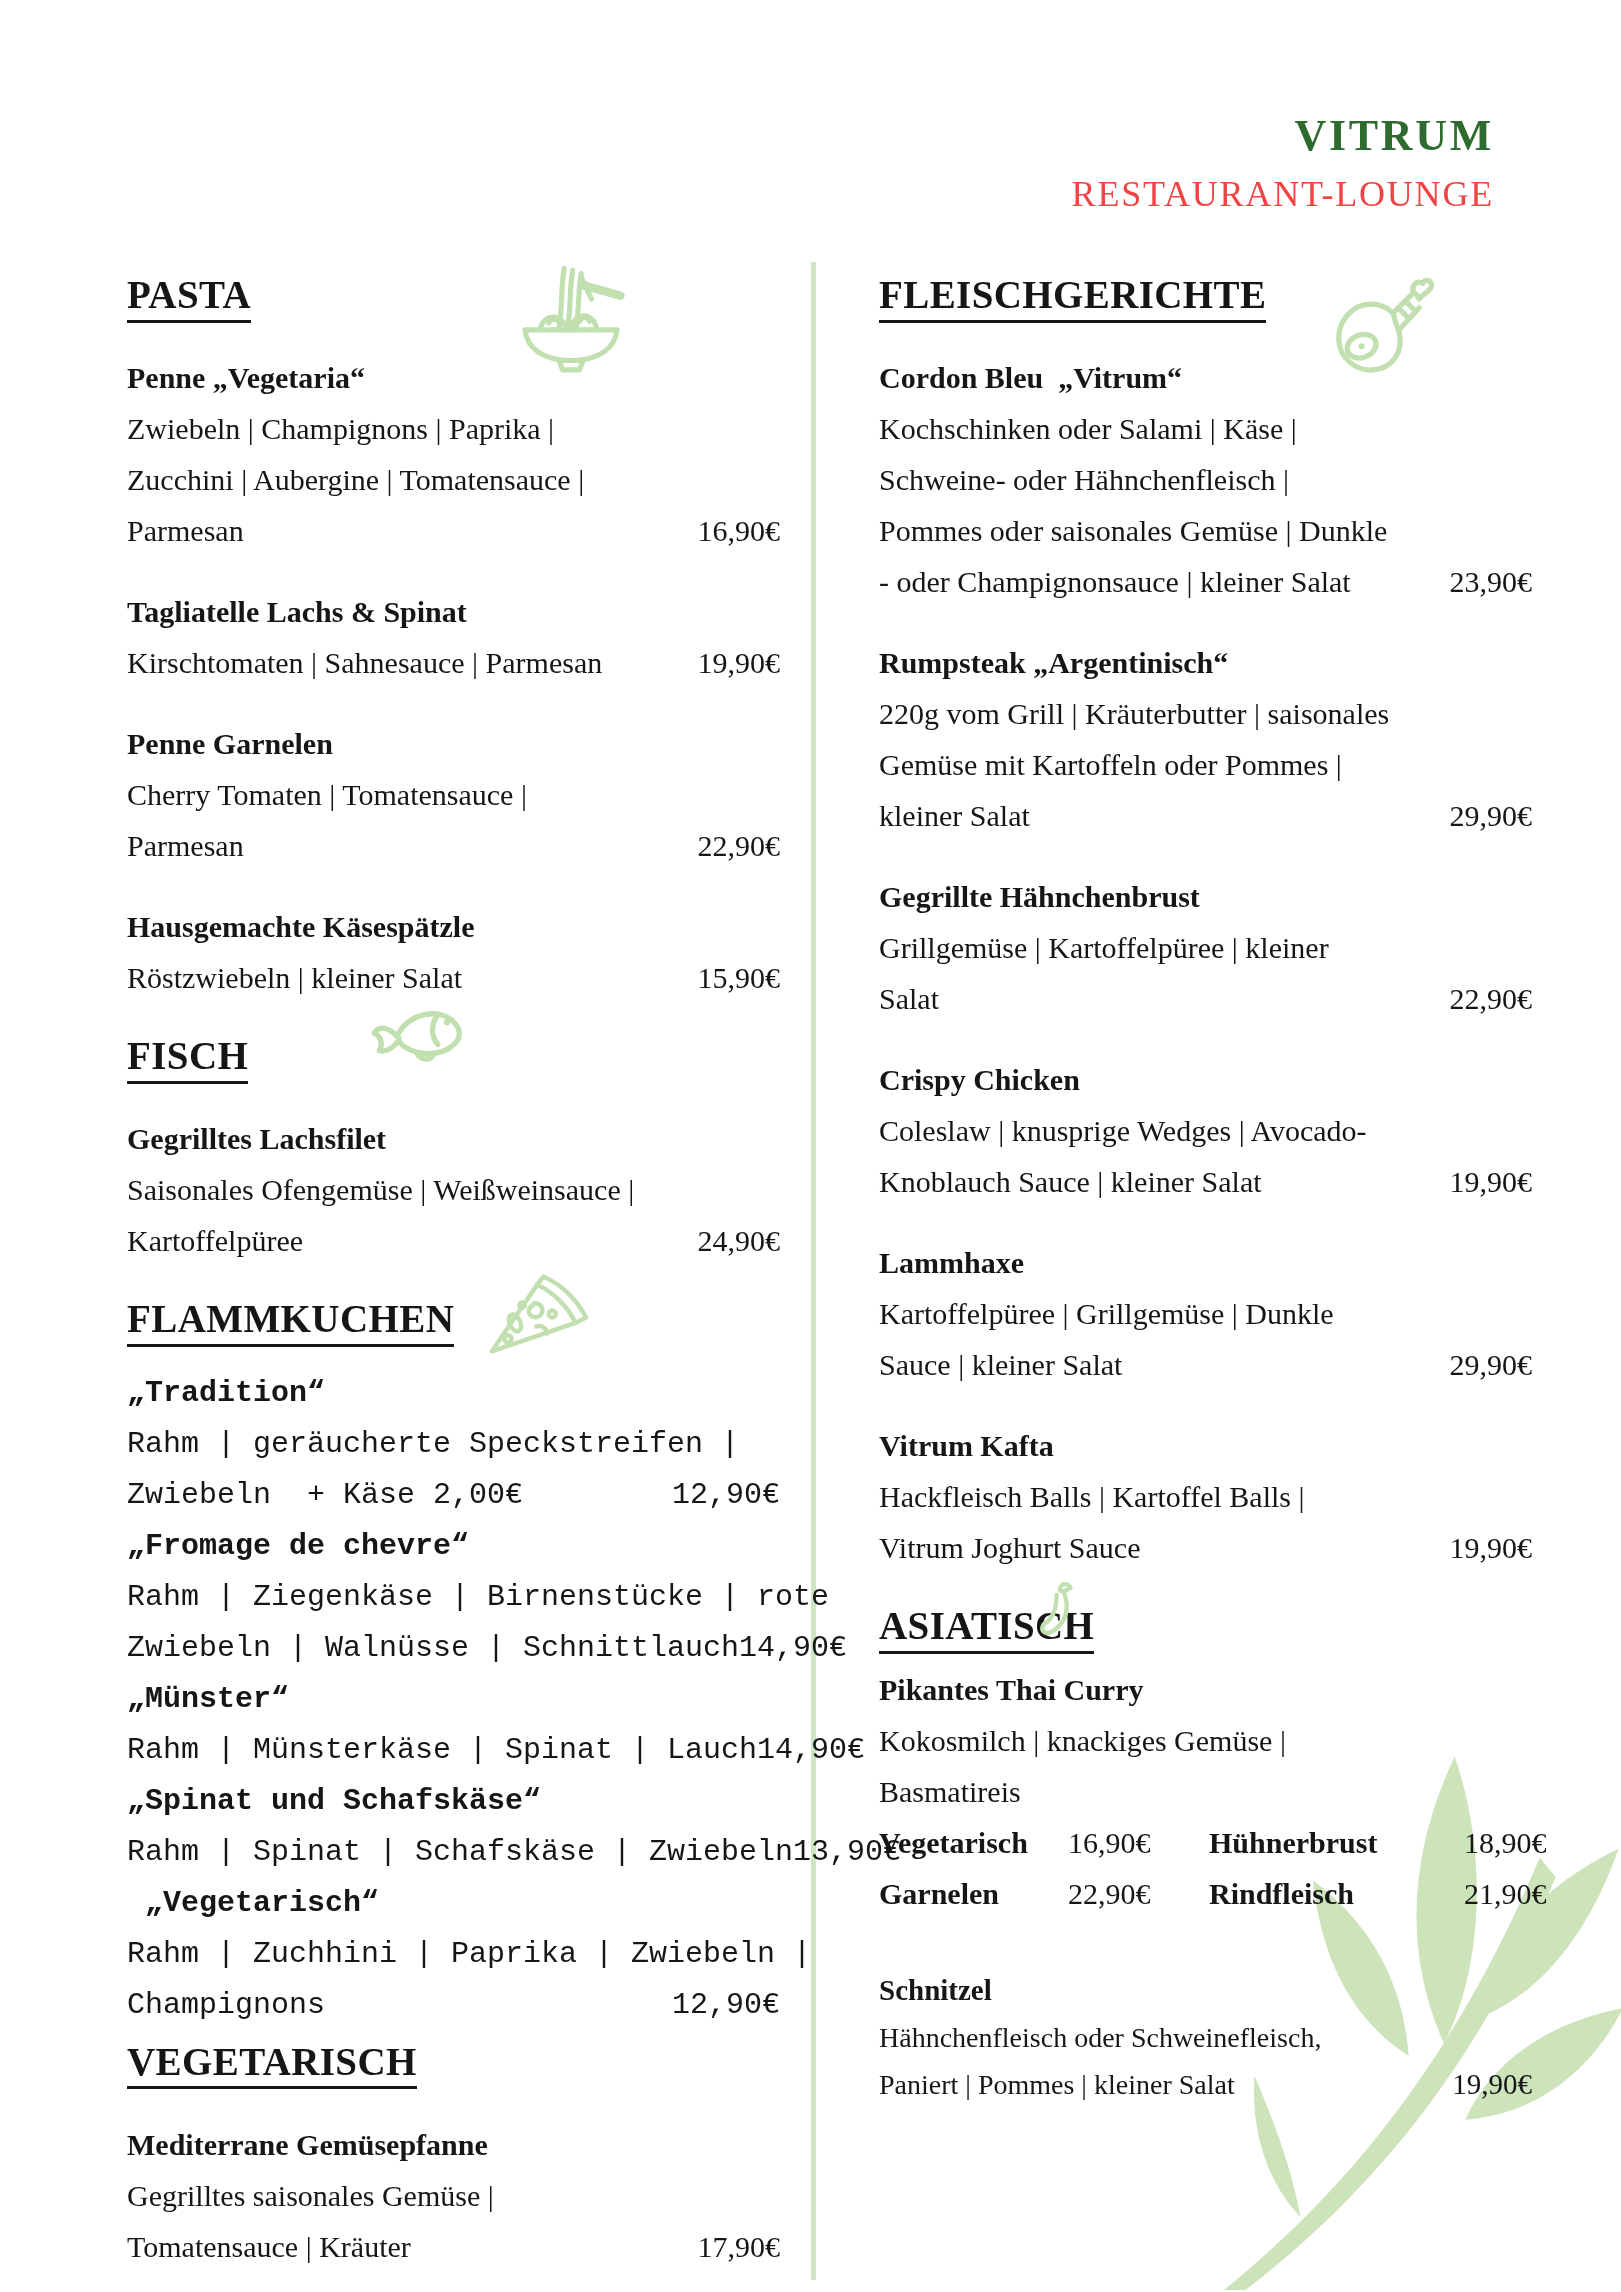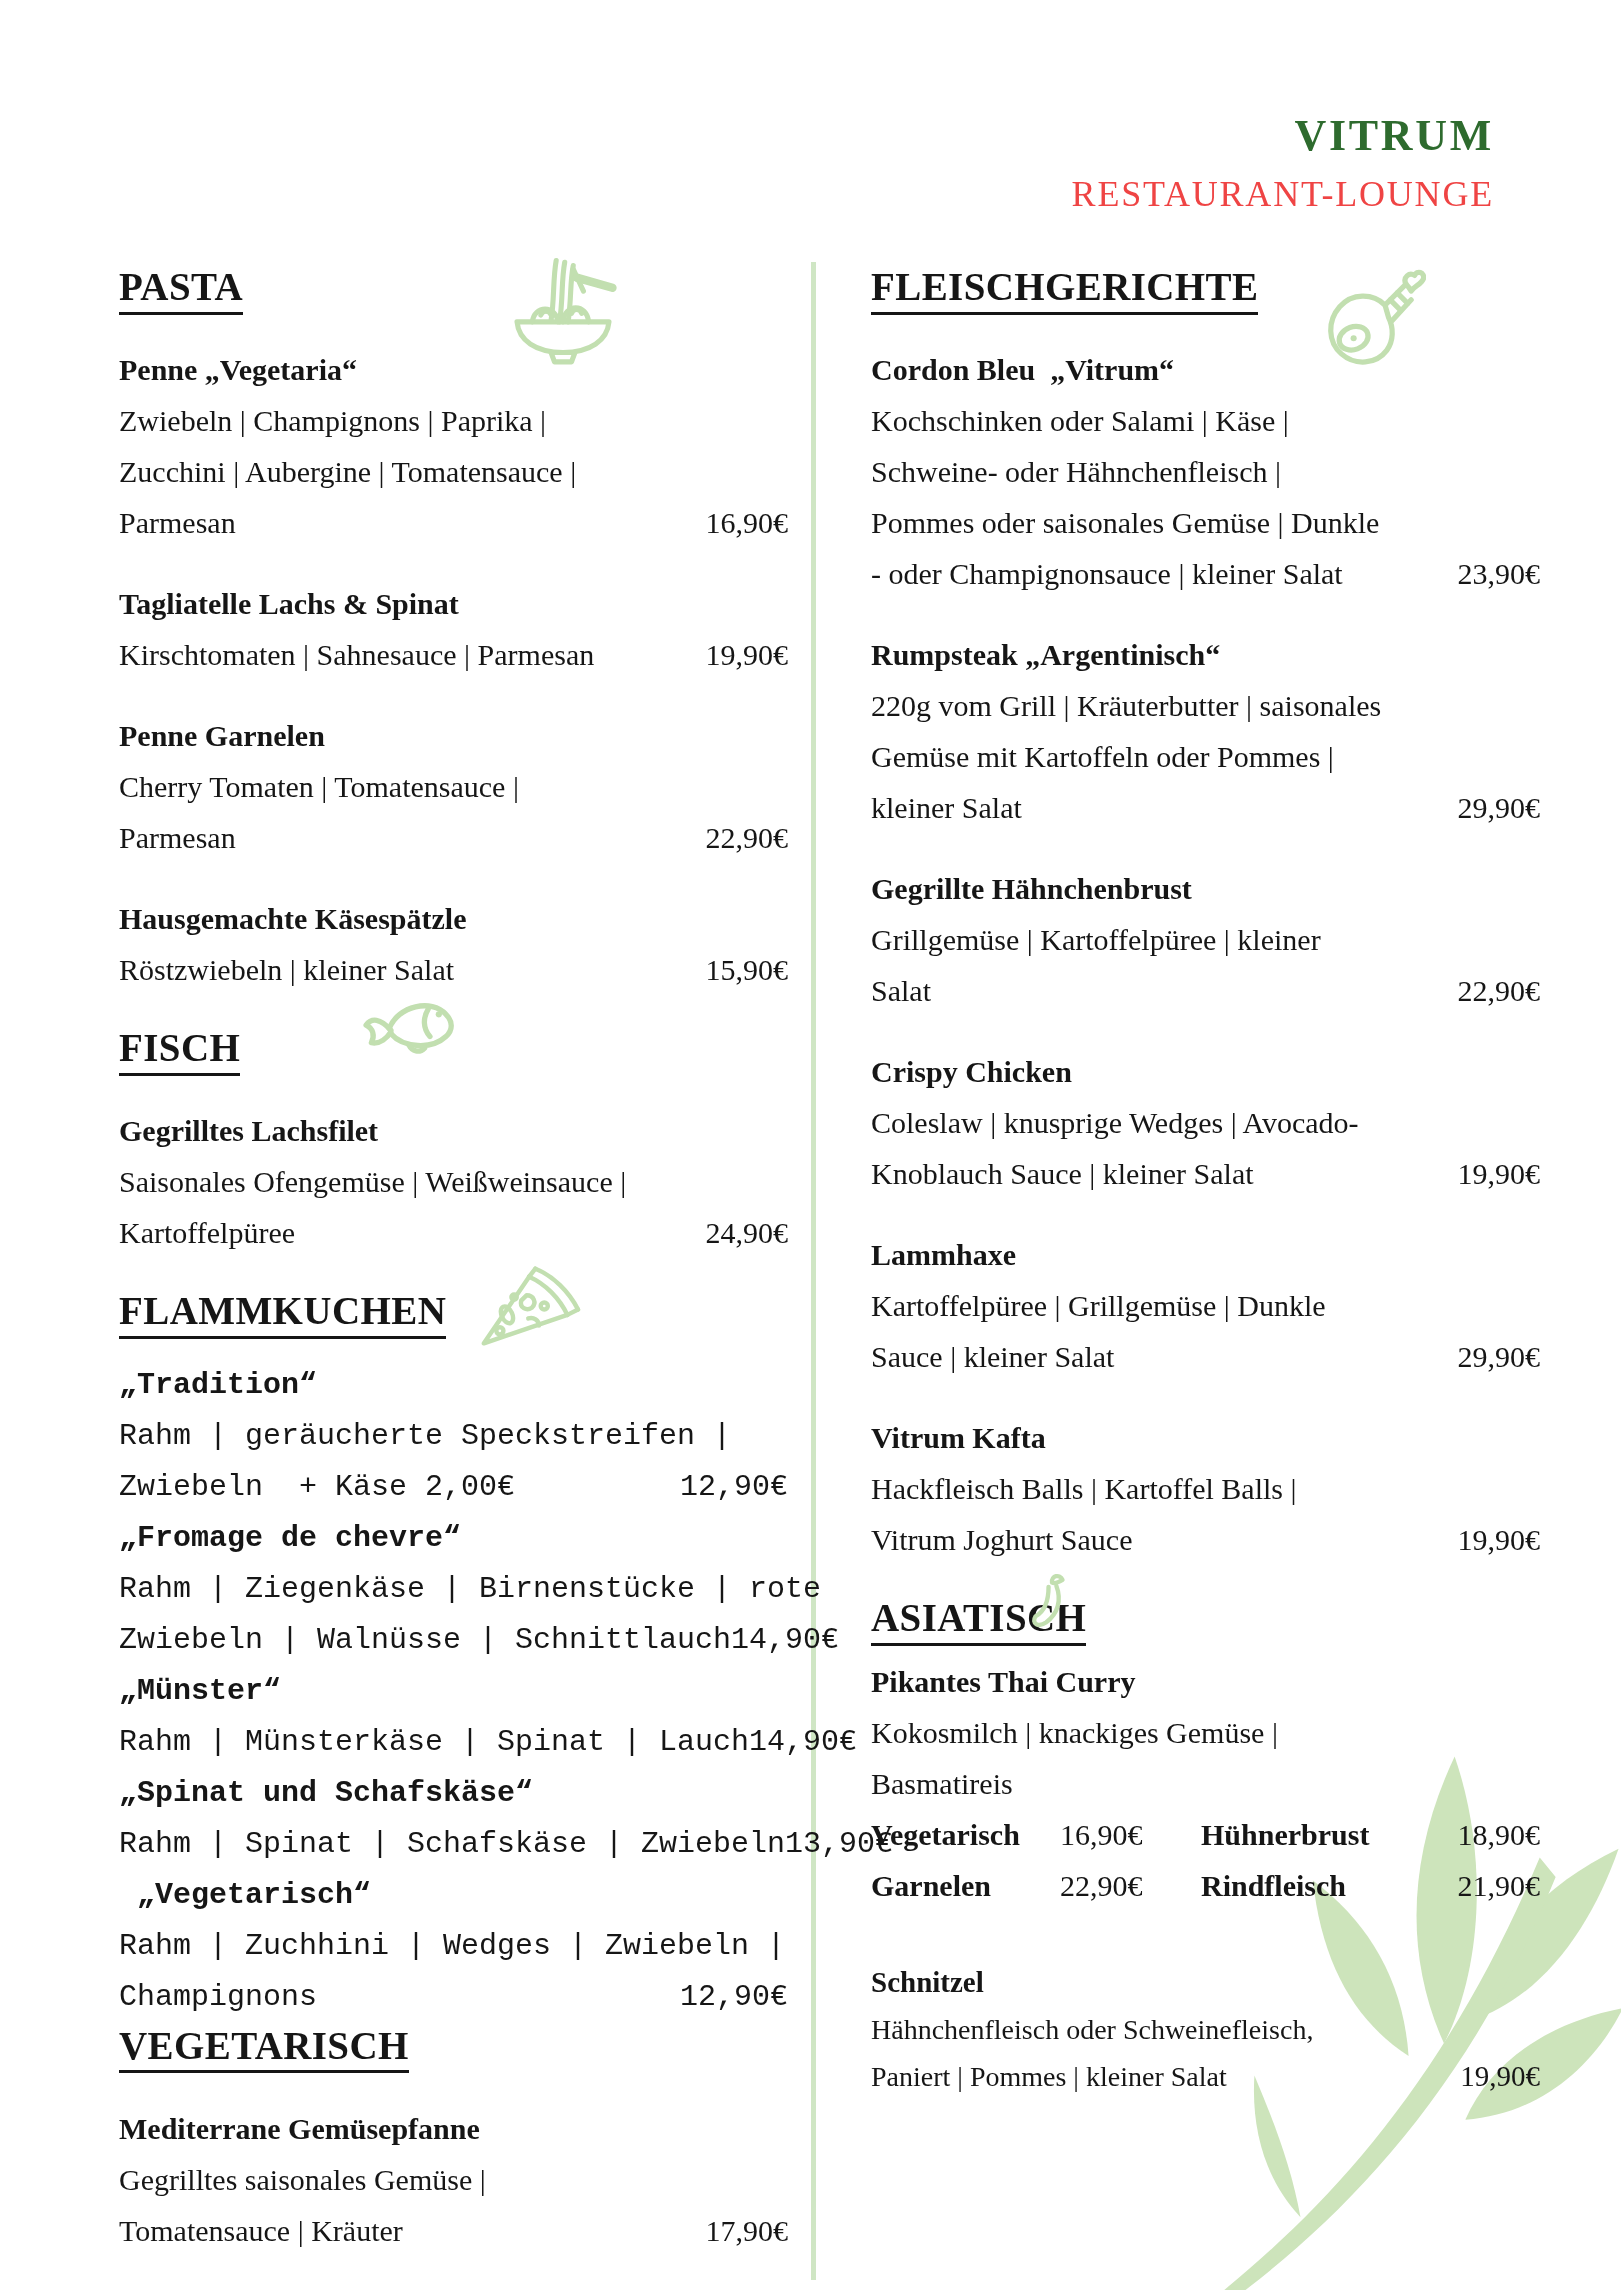--- a/index.html
+++ b/index.html
@@ -11,21 +11,21 @@
   .brand-name{font-size:44px;font-weight:bold;letter-spacing:2.7px;color:#2e6b2e;line-height:72px;}
   .brand-tagline{font-size:36px;letter-spacing:1.8px;color:#ef4444;line-height:41px;margin-top:1.8px;}
 
   
   .col{position:absolute;top:264px;width:669px;z-index:1;}
   .col-left{left:119px;}
   .col-right{left:871px;}
   .divider{position:absolute;left:811px;top:262px;width:4.5px;height:2018px;background:#cfe6c4;z-index:0;}
 
   
-  .menu-section{margin:0;}
+  .menu-section{margin:8px;}
   .section-heading-row{position:relative;height:50px;margin-bottom:30px;}
   .section-title{display:inline-block;margin:0;font-size:39px;font-weight:bold;line-height:45px;
                  letter-spacing:0.4px;border-bottom:3.6px solid #161616;padding-bottom:2.7px;}
   .sec-flammkuchen .section-heading-row{margin-bottom:21.5px;}
   .sec-asiatisch  .section-heading-row{margin-bottom:10.7px;}
 
   
   .item{margin-bottom:30px;}
   .compact .item{margin-bottom:0;font-family:Liberation Mono, monospace;}
   .item-name{font-size:30px;font-weight:bold;line-height:51px;white-space:pre;}
@@ -217,21 +217,21 @@
           <div class="item">
             <div class="item-name">„Spinat und Schafskäse“</div>
             <div class="line">
               <span class="text">Rahm | Spinat | Schafskäse | Zwiebeln</span>
               <span class="price">13,90€</span>
             </div>
           </div>
           <div class="item">
             <div class="item-name"> „Vegetarisch“</div>
             <div class="line">
-              <span class="text">Rahm | Zuchhini | Wedges | Zwiebeln |</span>
+              <span class="text">Rahm | Zuchhini | Paprika | Zwiebeln |</span>
             </div>
             <div class="line">
               <span class="text">Champignons</span>
               <span class="price">12,90€</span>
             </div>
           </div>
         </div>
     </section>
 
     <section class="menu-section sec-vegetarisch">

